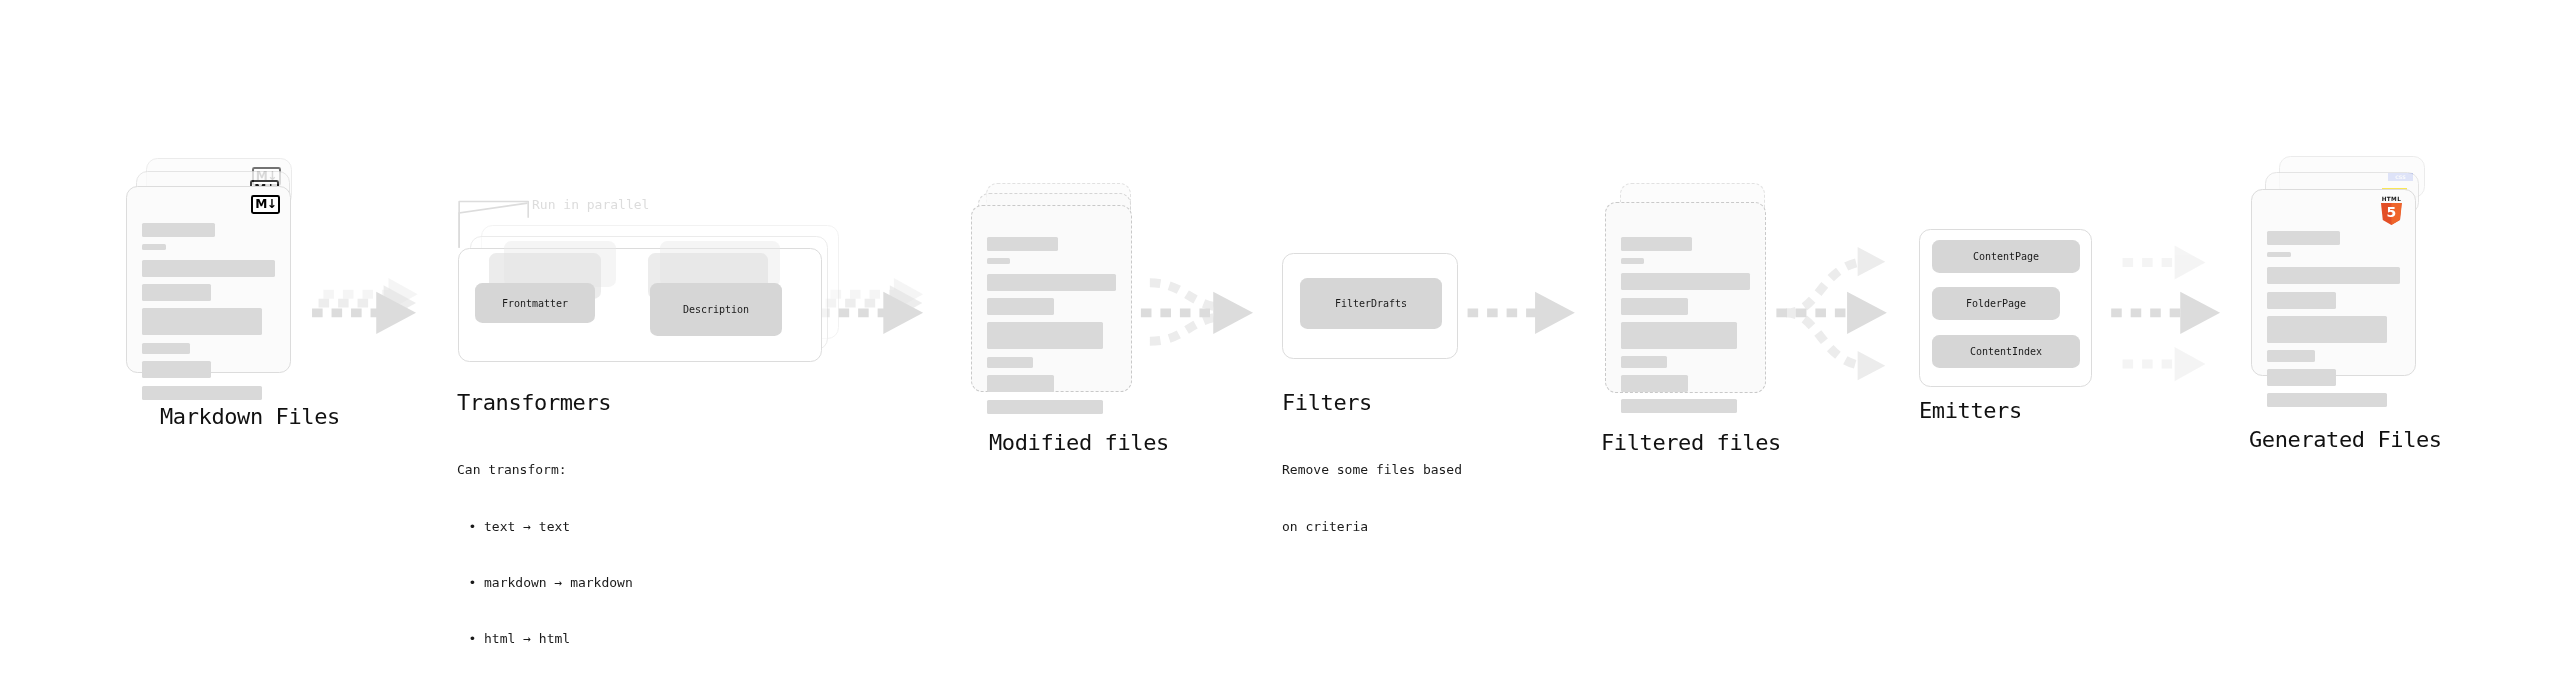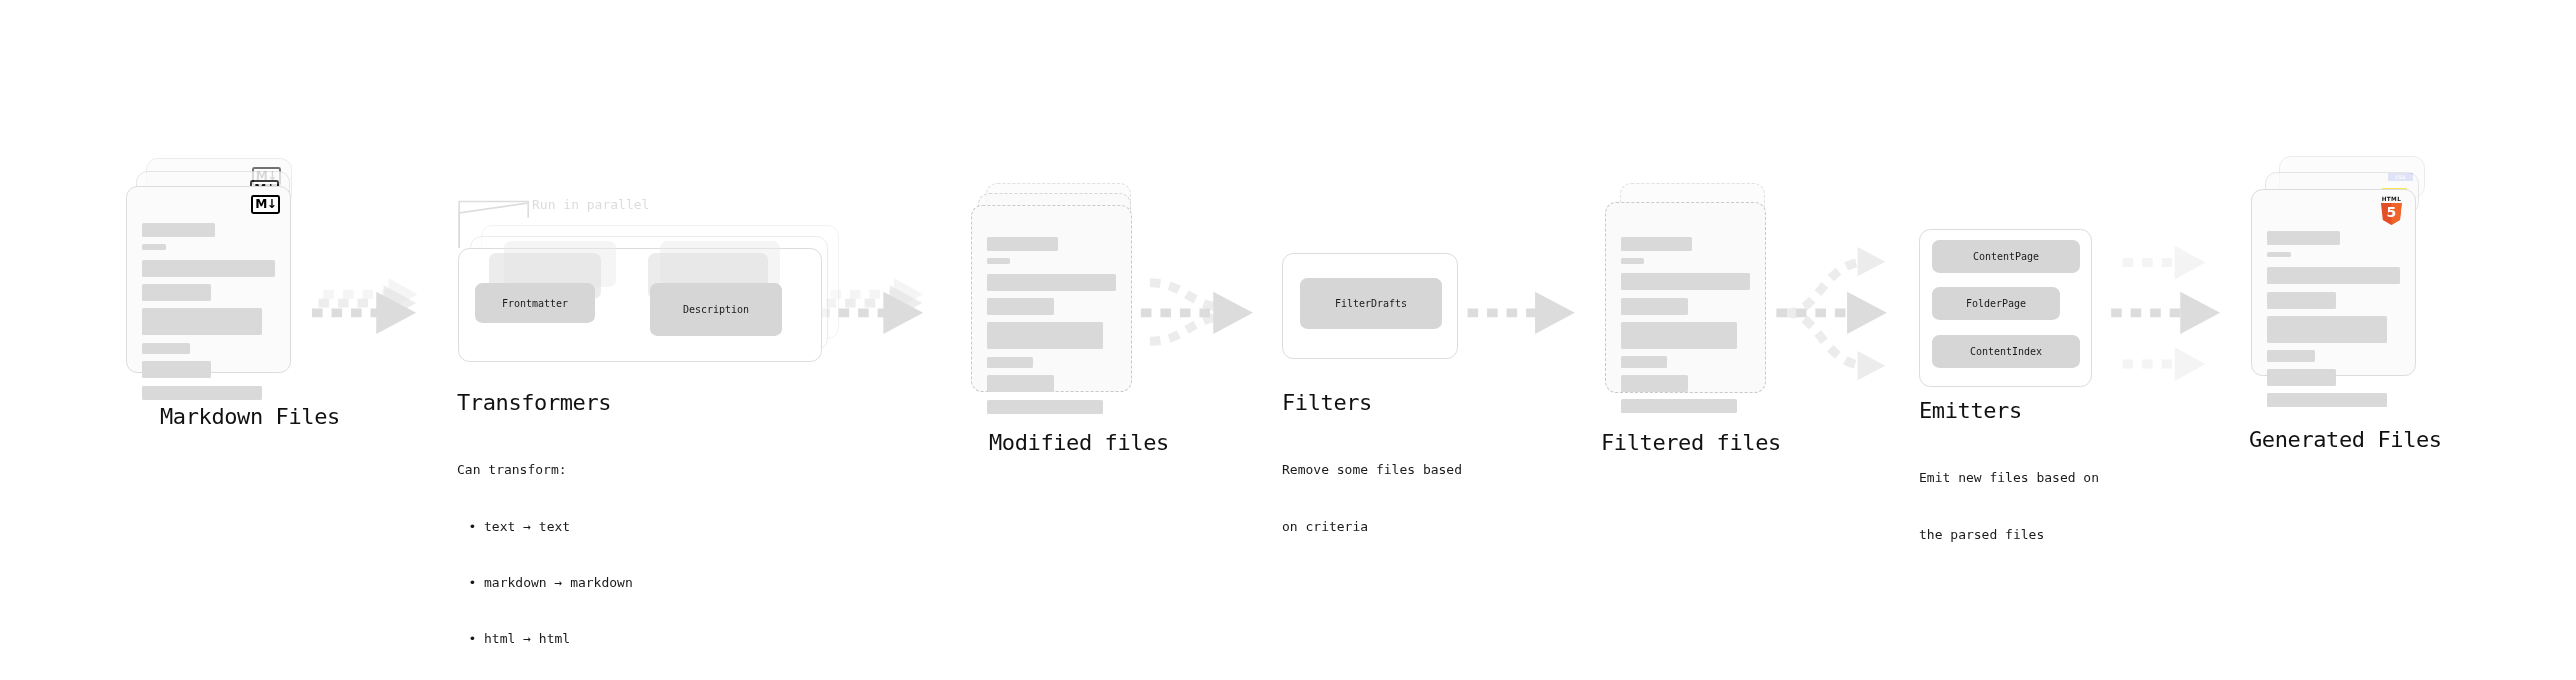--- a/index.html
+++ b/index.html
@@ -339,24 +339,20 @@
     </div>
   </div>
   <div class="title" style="left:1601px; top:430px;">Filtered files</div>
 
   <div class="pbox" style="left:1919px; top:229px; width:173px; height:158px;"></div>
   <div class="chip" style="left:1932px; top:240px; width:148px; height:32.5px;">ContentPage</div>
   <div class="chip" style="left:1932px; top:287px; width:128px; height:32.5px;">FolderPage</div>
   <div class="chip" style="left:1932px; top:335px; width:148px; height:32.5px;">ContentIndex</div>
 
   <div class="title" style="left:1919px; top:398px;">Emitters</div>
-  <div class="sub" style="left:1919px; top:432px;">
-    <div>Emit new files based on</div>
-    <div>the parsed files</div>
-  </div>
 
   <div class="stack" style="left:2251px; top:156px;">
     <div class="card ghost2" style="left:28px; top:0px; width:146px; height:42px;">
       <div class="badge badge-css" style="top:16.3px; right:11.4px;">CSS</div>
     </div>
     <div class="card ghost1" style="left:14px; top:16.3px; width:154px; height:42px;">
       <div class="badge badge-js" style="top:14.6px; right:11.4px;"></div>
     </div>
     <div class="card" style="left:0px; top:32.5px; width:165px; height:187px;">
       <div class="badge badge-html5" style="top:6.5px; right:11.4px;">

